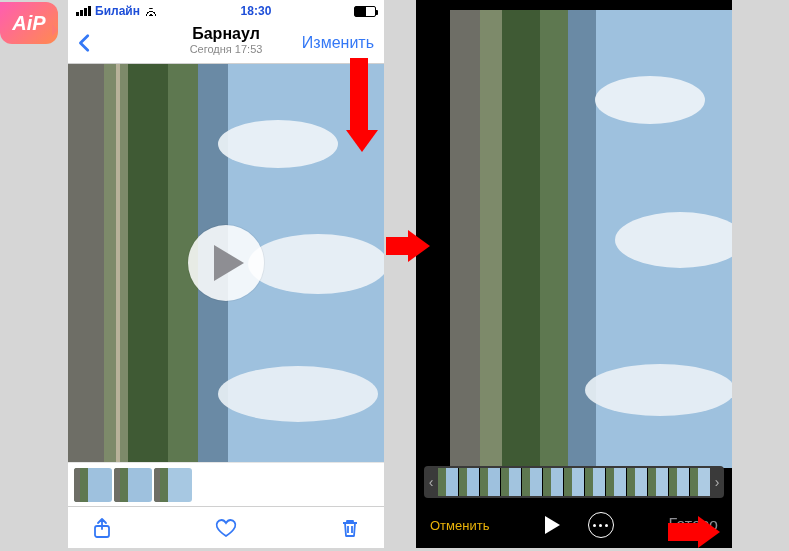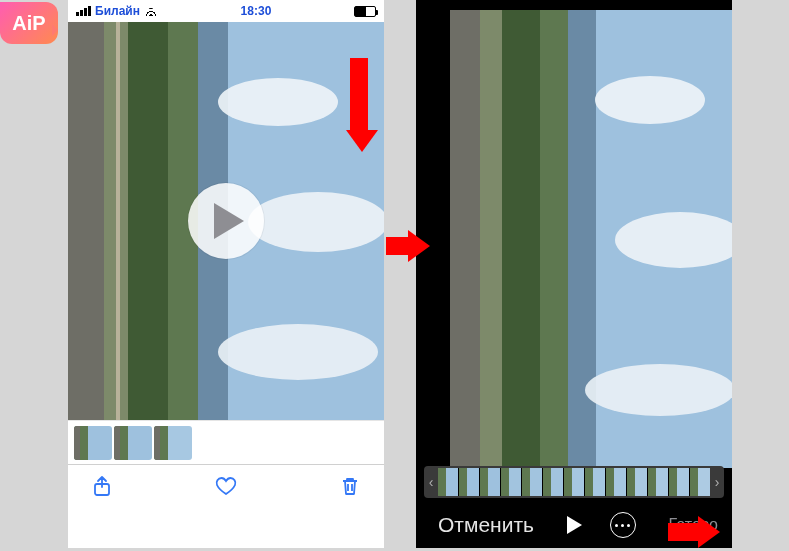--- a/index.html
+++ b/index.html
@@ -14,20 +14,21 @@
   
   .aip-badge {
     position: absolute;
     top: 2px; left: 0;
     width: 58px; height: 42px;
     background: linear-gradient(135deg,#ff5db1,#ff8a50);
     border-radius: 0 12px 12px 12px;
     display: flex; align-items: center; justify-content: center;
     font-weight: 700; color: #fff; font-size: 20px;
     z-index: 50;
+    font-style: italic;
   }
   .aip-badge::after {
     content:"";
     position:absolute; right:-6px; bottom:8px;
     border:6px solid transparent;
     border-left-color:#ff7a70;
   }
 
   .phones {
     position: absolute;
@@ -150,21 +151,21 @@
   }
   .trim-strip .frames .f{flex:1;height:100%;position:relative;overflow:hidden;border-right:1px solid rgba(0,0,0,0.2);}
   .trim-strip .frames .f:last-child{border-right:none;}
   .trim-strip .frames .f svg{width:100%;height:100%;}
 
   .edit-bar {
     position:absolute; left:0; right:0; bottom:0; height:46px;
     display:flex; align-items:center; justify-content:space-between;
     padding:0 14px; color:#fff;
   }
-  .edit-bar .cancel { color:#e5e5e5; font-size:21px;margin-left:8px; }
+  .edit-bar .cancel { color:#eab308; font-size:13px; }
   .edit-bar .done { color:#8e8e93; font-size:16px; }
   .edit-bar .center { display:flex; gap:28px; align-items:center;}
   .edit-bar .mini-play {
     width:0;height:0;border-top:9px solid transparent;border-bottom:9px solid transparent;
     border-left:15px solid #fff;
   }
   .edit-bar .more {
     width:26px;height:26px;border:1.6px solid #fff;border-radius:50%;
     display:flex;align-items:center;justify-content:center;gap:3px;
   }
@@ -216,20 +217,32 @@
         <div class="wifi-icon"></div>
       </div>
       <span>18:30</span>
       <div class="right">
         <div class="battery">
             <div class="fill"></div>
           </div>
       </div>
     </div>
 
+    <div class="navbar">
+      <div class="back-chevron">
+        <svg viewBox="0 0 24 24">
+            <path d="M15 4 L7 12 L15 20" stroke="#3478f6" stroke-width="3" fill="none" stroke-linecap="round" stroke-linejoin="round"></path>
+          </svg>
+      </div>
+      <div class="nav-title">
+        <div class="city">Барнаул</div>
+        <div class="sub">Сегодня 17:53</div>
+      </div>
+      <div class="nav-edit">Изменить</div>
+    </div>
 
     <div class="photo-viewport">
       <div class="landscape">
         <svg viewBox="0 0 316 398" preserveAspectRatio="none">
           <rect x="0" y="0" width="36" height="398" fill="#6e6e66"></rect>
           <rect x="36" y="0" width="24" height="398" fill="#7d8a6a"></rect>
           <rect x="60" y="0" width="40" height="398" fill="#3f5a34"></rect>
           <rect x="100" y="0" width="30" height="398" fill="#5e7850"></rect>
           <rect x="130" y="0" width="30" height="398" fill="#6a8aa5"></rect>
           <rect x="160" y="0" width="156" height="398" fill="#9ec1de"></rect>

